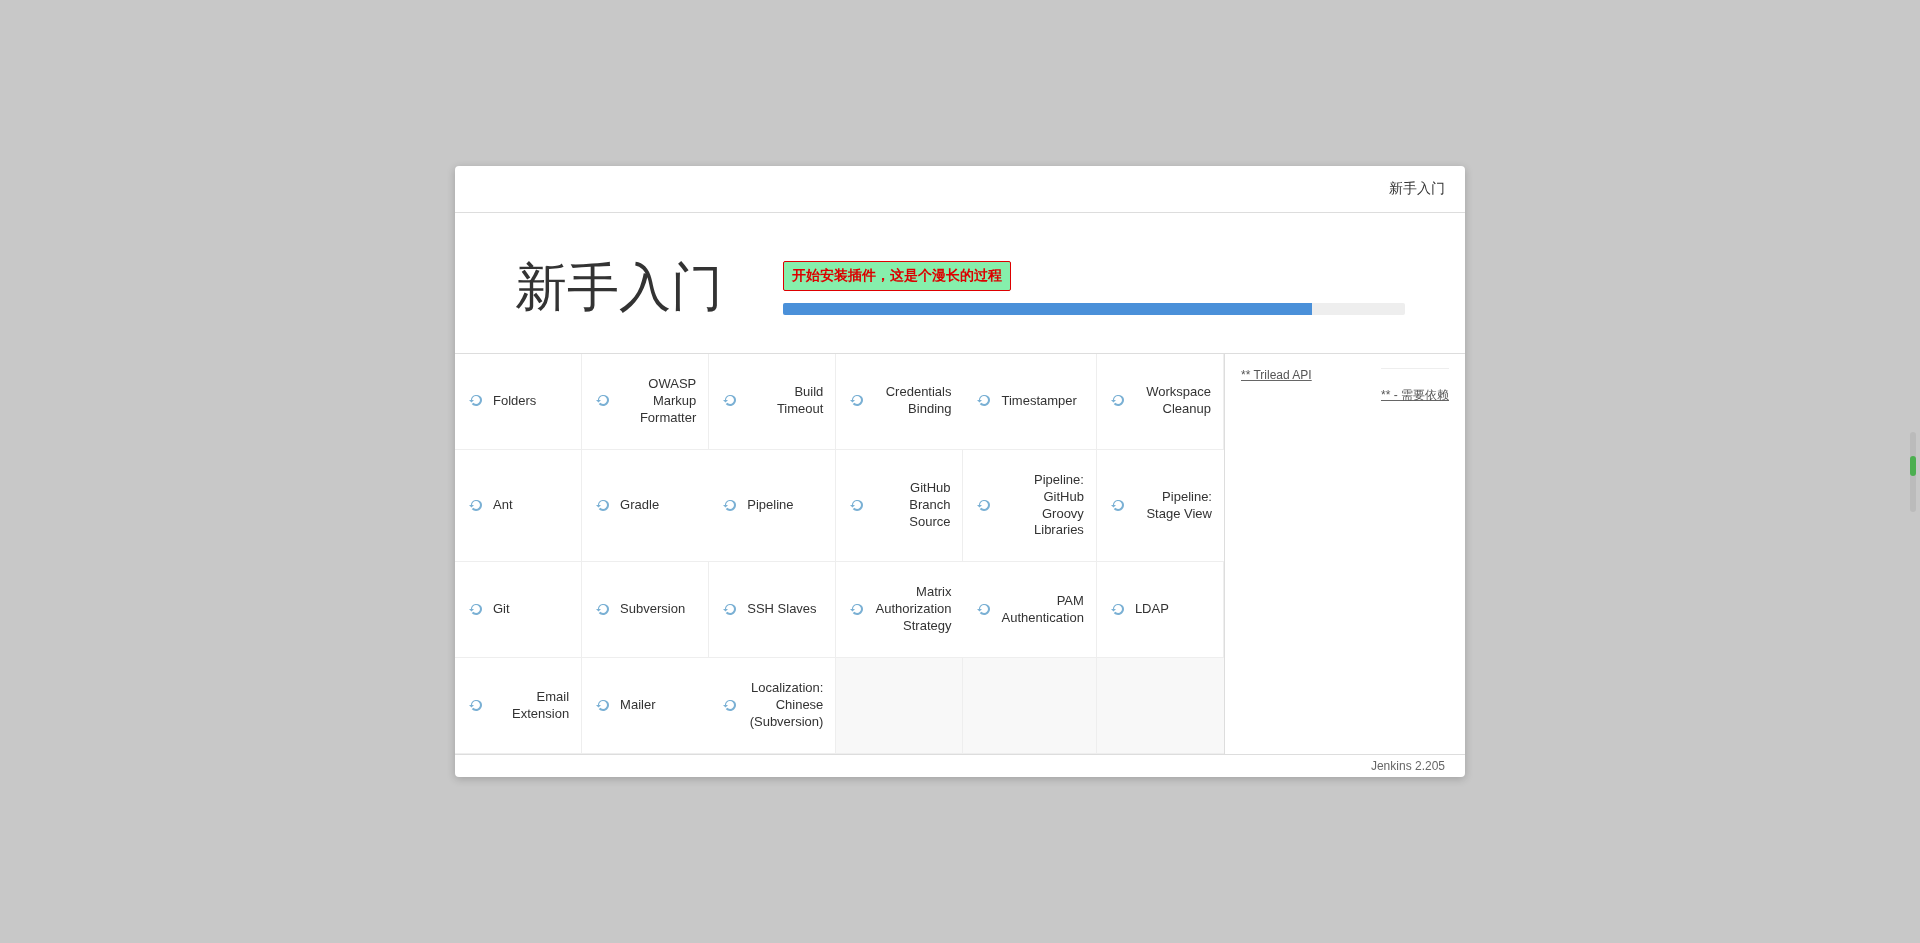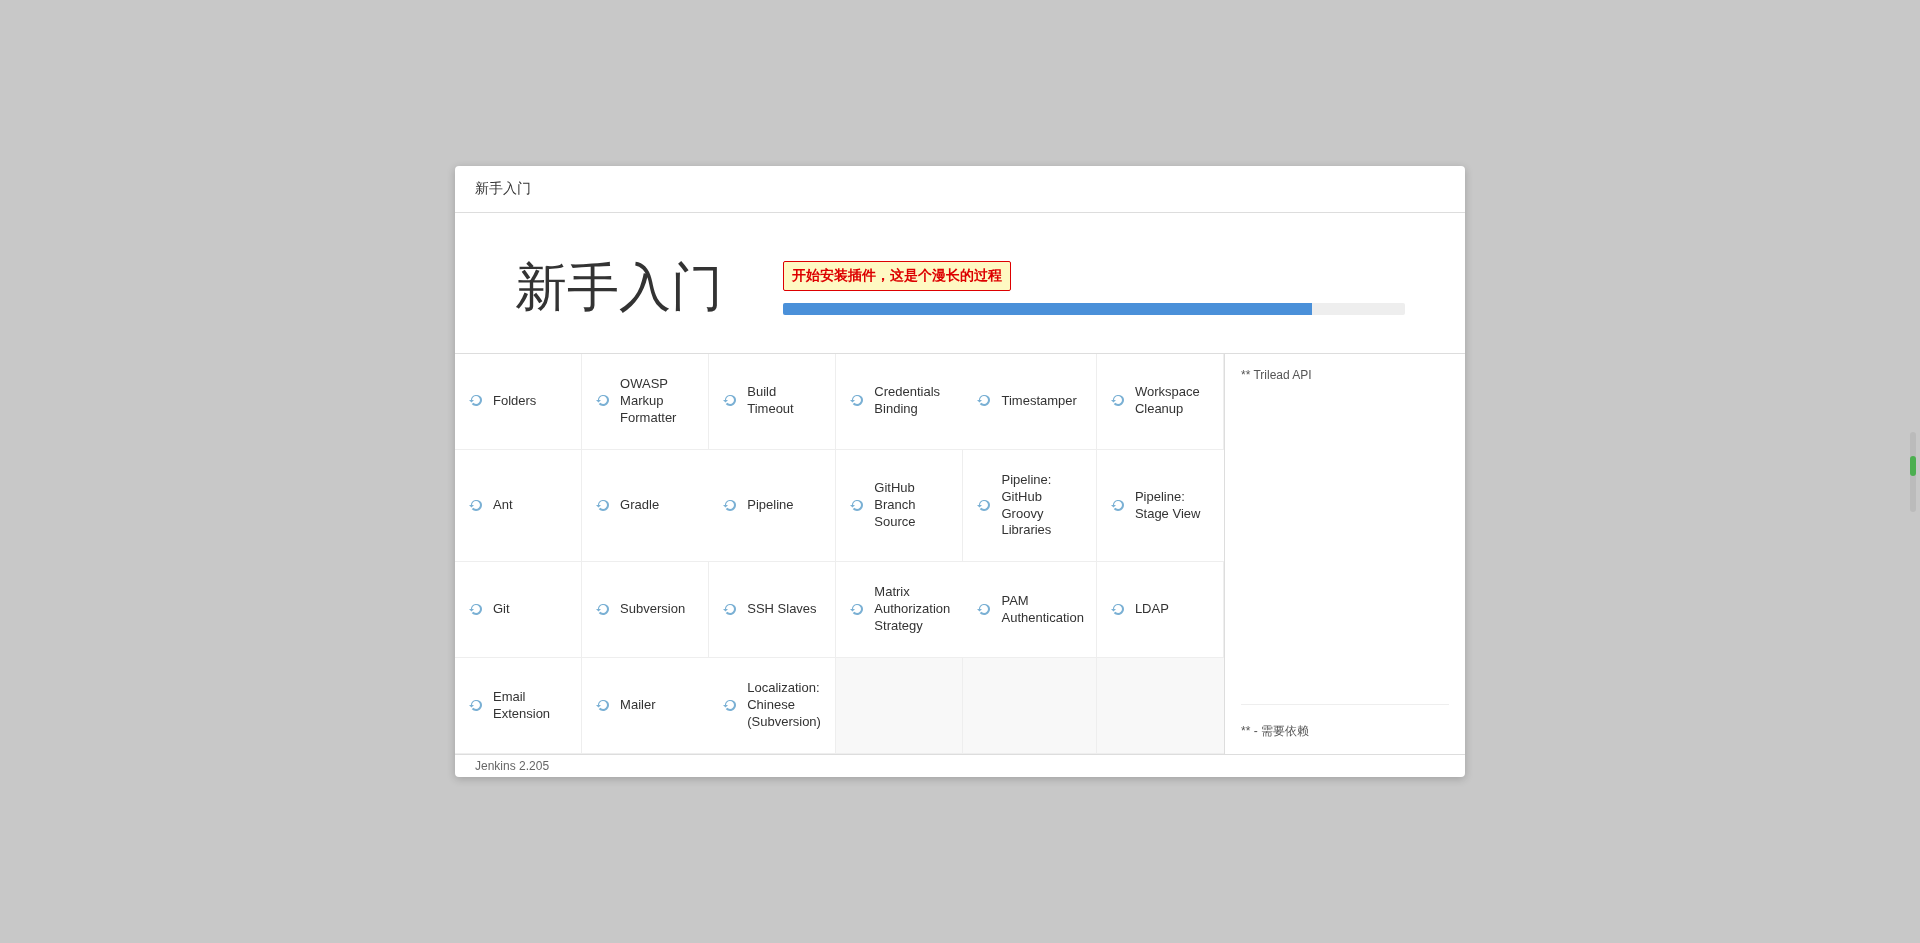--- a/index.html
+++ b/index.html
@@ -13,20 +13,21 @@
       align-items: center;
       justify-content: center;
     }
     .main-container {
       width: 1010px;
       background: #fff;
       border-radius: 4px;
       box-shadow: 0 2px 8px rgba(0,0,0,0.2);
       overflow: hidden;
       position: relative;
+      text-align: right;
     }
     
     .header-bar {
       padding: 14px 20px;
       border-bottom: 1px solid #ddd;
       font-size: 14px;
       color: #333;
       font-weight: 500;
     }
     
@@ -46,21 +47,21 @@
     .hero-right {
       display: flex;
       flex-direction: column;
       gap: 12px;
       flex: 1;
     }
     .hero-subtitle {
       color: #d00;
       font-size: 14px;
       font-weight: bold;
-      background: #fef9c3;
+      background: #86efac;
       padding: 5px 8px;
       border: 1px solid #d00;
       border-radius: 2px;
       display: inline-block;
       align-self: flex-start;
     }
     .progress-bar-container {
       width: 100%;
       height: 12px;
       background: #eee;
@@ -109,22 +110,23 @@
       color: #333;
       line-height: 1.3;
     }
     
     .side-panel {
       width: 240px;
       padding: 14px 16px;
       font-size: 12px;
       color: #666;
       display: flex;
-      flex-direction: column;
+      flex-direction: row;
       justify-content: space-between;
+      text-decoration: underline;
     }
     .side-panel-top {
       font-size: 12px;
       color: #555;
     }
     .side-panel-bottom {
       font-size: 12px;
       color: #555;
       padding-top: 18px;
       border-top: 1px solid #eee;

